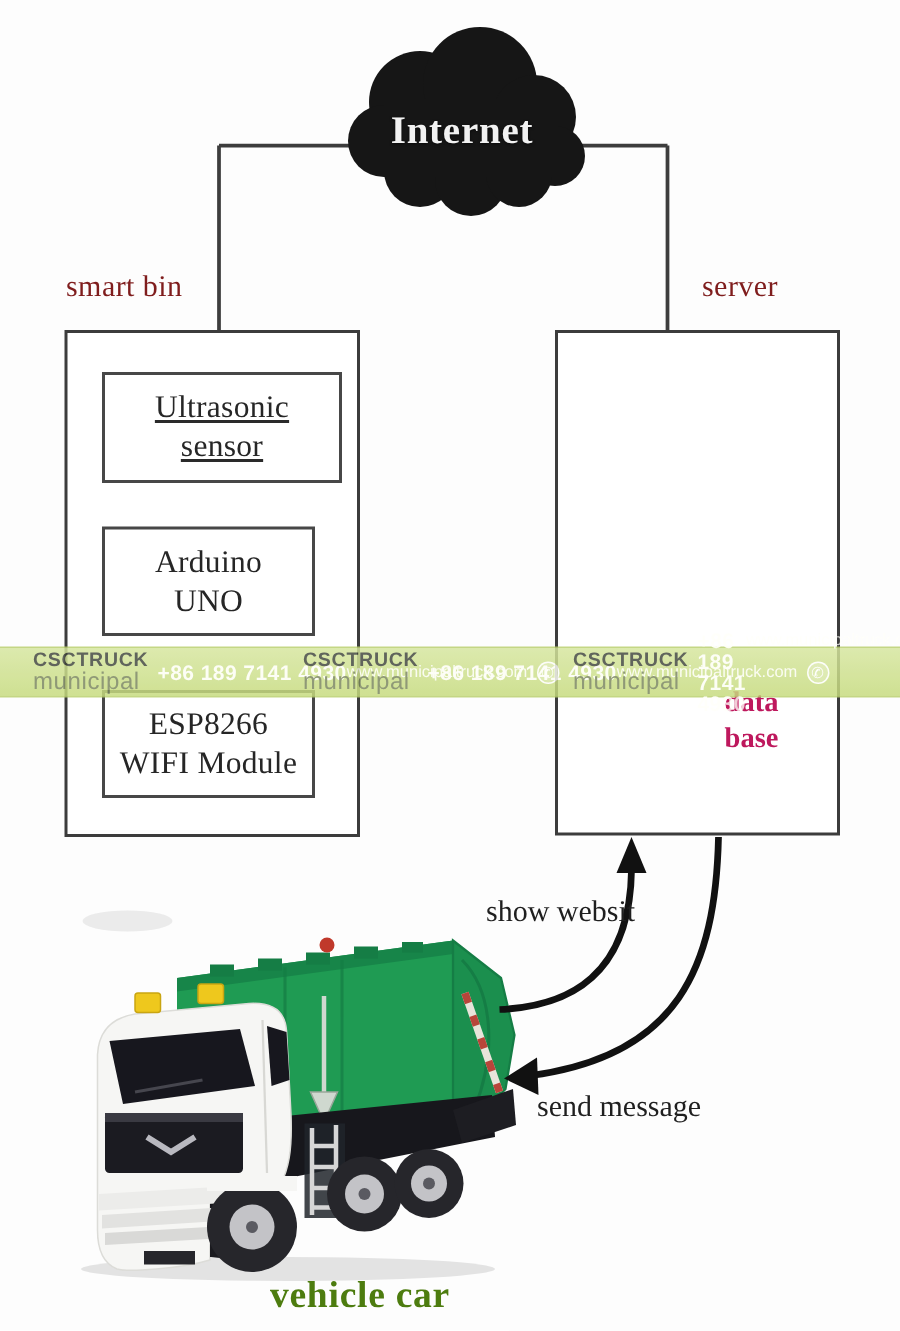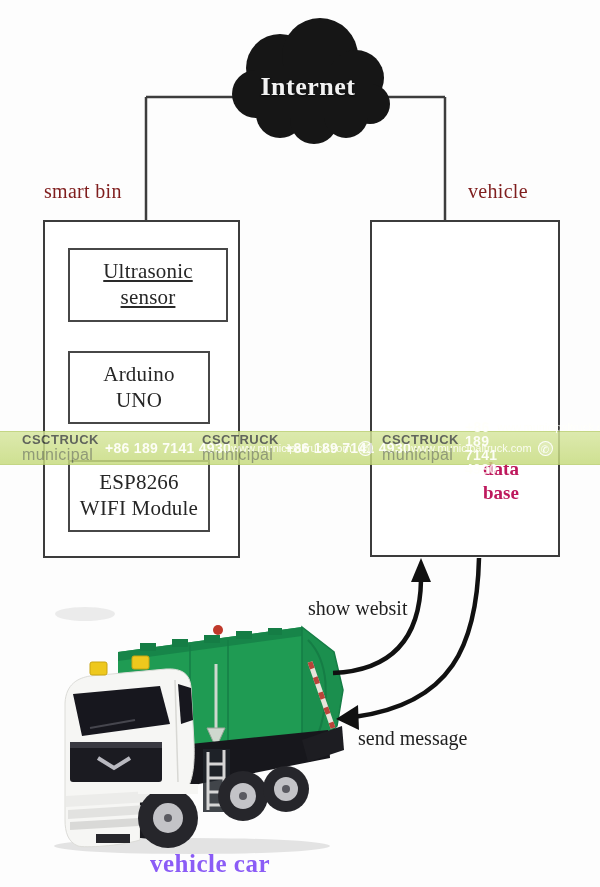--- a/index.html
+++ b/index.html
@@ -29,22 +29,22 @@
     font-size:26px;font-weight:bold;color:#f2f2f2;letter-spacing:.5px;
     text-shadow:0 1px 2px rgba(0,0,0,.6);
   }
   
   .flow-label{position:absolute;font-size:20px;color:#1f1f1f;}
   .db-label{
     position:absolute;left:462px;top:457px;width:78px;text-align:center;
     white-space:pre-line;font-size:19px;line-height:1.25;font-weight:bold;color:#be185d;
   }
   .vehicle-label{
-    position:absolute;left:150px;top:850px;width:180px;text-align:left;
-    font-size:25px;font-weight:600;color:#8b5cf6;letter-spacing:.5px;
+    position:absolute;left:150px;top:850px;width:180px;text-align:center;
+    font-size:25px;font-weight:600;color:#4d7c0f;letter-spacing:.5px;
   }
   
   .wm-band{
     position:absolute;left:0;top:431px;width:600px;height:32px;
     background:linear-gradient(#d6e69e,#c6db7d);
     border-top:1px solid #b9cf6d;border-bottom:1px solid #b9cf6d;
     opacity:.83;display:block;z-index:40;
     font-family:"Liberation Sans","DejaVu Sans",sans-serif;
   }
   .wm-group{position:absolute;top:0;height:32px;display:flex;align-items:center;gap:6px;}
@@ -134,21 +134,21 @@
   </div>
   <div class="inner-box" style="left:68px;top:351px;width:142px;height:73px;">
     <span class="block-label">Arduino
 UNO</span>
   </div>
   <div class="inner-box" style="left:68px;top:460px;width:142px;height:72px;">
     <span class="block-label">ESP8266
 WIFI Module</span>
   </div>
 
-  <div class="zone-label" style="left:468px;top:180px;">vehicle</div>
+  <div class="zone-label" style="left:468px;top:180px;">server</div>
   <div class="outer-box" style="left:370px;top:220px;width:190px;height:337px;"></div>
   <div class="db-label">data
 base</div>
 
   <svg class="layer" style="left:40px;top:600px;" width="315" height="255" viewBox="0 0 315 255">
     <ellipse cx="152" cy="246" rx="138" ry="8" fill="rgba(0,0,0,0.10)"></ellipse>
     <ellipse cx="45" cy="14" rx="30" ry="7" fill="#dcdcdc" opacity="0.55"></ellipse>
 
     <g>
       <polygon points="78,52 262,27 277,42 279,148 205,170 78,166" fill="#1f9b53"></polygon>
@@ -221,21 +221,21 @@
     <g>
       <path d="M333 673 C 380 671, 420 650, 421 580" stroke="#111111" stroke-width="4.5" fill="none"></path>
       <polygon points="421,558 411,582 431,582" fill="#111111"></polygon>
     </g>
     <g>
       <path d="M479 558 C 477 645, 452 704, 354 717" stroke="#111111" stroke-width="4.5" fill="none"></path>
       <polygon points="336,719 358,705 359,730" fill="#111111"></polygon>
     </g>
   </svg>
 
-  <div class="flow-label" style="left:308px;top:597px;">show websit</div>
+  <div class="flow-label" style="left:324px;top:597px;">show websit</div>
   <div class="flow-label" style="left:358px;top:727px;">send message</div>
 
   <div class="vehicle-label">vehicle car</div>
 
   <div class="wm-band">
     <div class="wm-group" style="left:22px;">
       <span class="wm-logo">
         <span class="wm-brand">CSCTRUCK</span>
         <span class="wm-brand-sub">municipal</span>
       </span>

